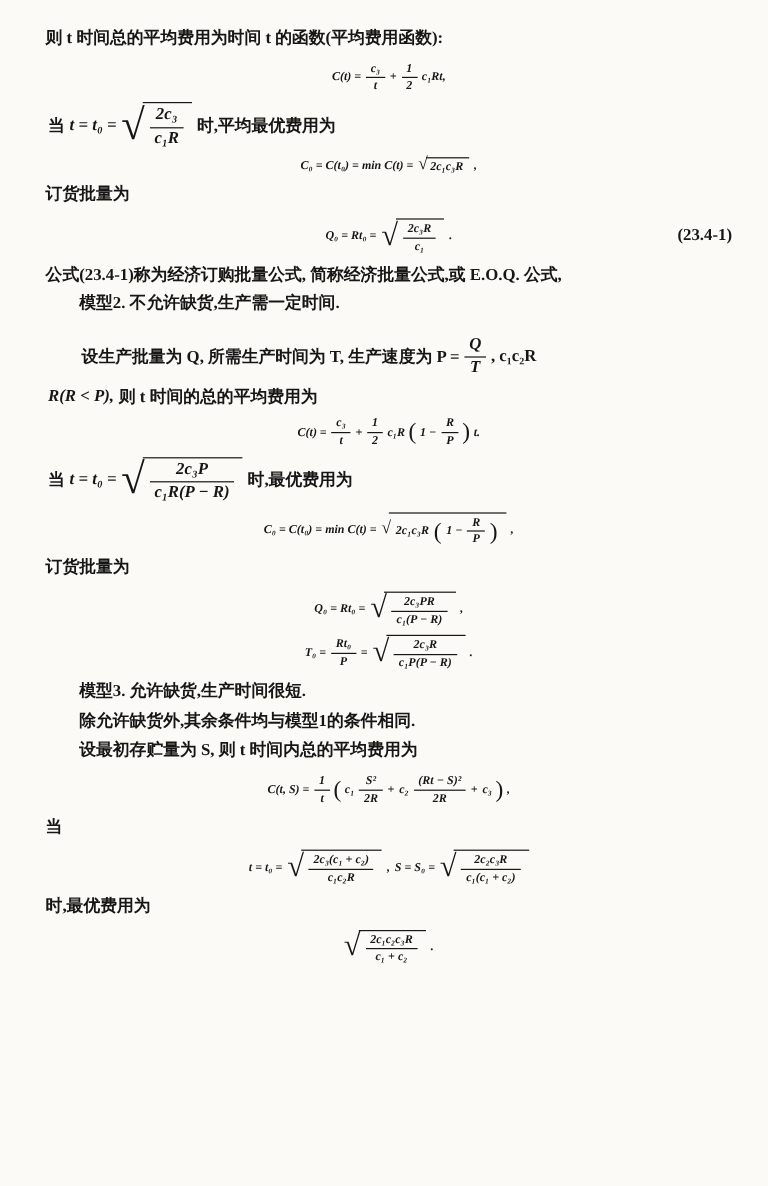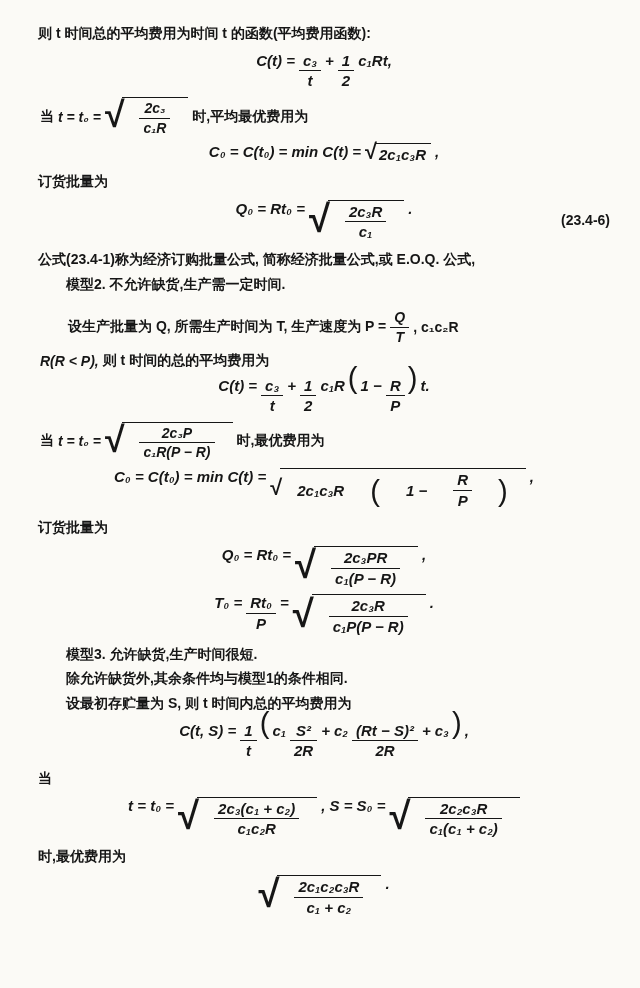--- a/index.html
+++ b/index.html
@@ -5,33 +5,33 @@
   html,body{margin:0;padding:0;}
   body{
     width:640px;height:988px;
     background:#fbfaf6;
     overflow:hidden;
   }
   .page{
     box-sizing:border-box;
     width:640px;height:988px;
     padding:20px 30px 10px 38px;
-    font-family:Liberation Sans, sans-serif;
+    font-family:Liberation Serif, serif;
     font-size:14px;
     font-weight:bold;
     color:#161616;
     position:relative;
   }
   .para{line-height:1.62;margin:2px 0;}
   .ind{text-indent:2em;}
   .m{font-style:italic;}
   
   .eq{
-    display:flex;justify-content:center;align-items:flex-start;
-    font-style:italic;font-size:15px;
+    display:flex;justify-content:center;align-items:center;
+    font-style:italic;font-size:10px;
     margin:7px 0;
   }
   .eq > *{margin:0 2px;}
   
   .line{
     display:flex;align-items:center;
     margin:6px 0;
   }
   .line > *{margin:0 2px;}
   .line .zh{font-style:normal;}
@@ -45,21 +45,21 @@
   .fr .d{display:block;padding:1px 4px 0;}
   
   .sq{display:inline-flex;align-items:center;}
   .sq .rd{font-style:normal;line-height:0.9;margin-right:-2px;font-size:1.45em;transform:translateY(-1px);}
   .sq.tall .rd{font-size:2.55em;line-height:0.8;transform:translateY(-1px);}
   .sq .bd{
     display:inline-flex;align-items:center;
     border-top:1.5px solid #161616;
     padding:2px 5px 0 4px;
   }
-  .sq .bd > *{margin:0 13px;}
+  .sq .bd > *{margin:0 2px;}
   
   .bp{font-size:1.95em;font-style:normal;font-weight:normal;line-height:0;margin:0 1px;transform:translateY(1px);}
   
   .eqwrap{position:relative;}
   .eqno{
     position:absolute;right:0;top:50%;transform:translateY(-50%);
     font-style:normal;font-weight:bold;
   }
 </style>
 </head>
@@ -116,21 +116,21 @@
         <span class="rd">√</span>
         <span class="bd">
           <span class="fr">
             <span class="n">2c₃R</span>
             <span class="d">c₁</span>
           </span>
         </span>
       </span>
       <span>.</span>
     </div>
-    <span class="eqno">(23.4-6)</span>
+    <span class="eqno">(23.4-1)</span>
   </div>
 
   <div class="para">公式(23.4-1)称为经济订购批量公式, 简称经济批量公式,或 E.O.Q. 公式,</div>
 
   <div class="para ind">模型2. 不允许缺货,生产需一定时间.</div>
 
   <div class="line" style="padding-left:2em;margin-top:14px;">
     <span class="zh">设生产批量为 Q, 所需生产时间为 T, 生产速度为 P =</span>
     <span class="fr m">
       <span class="n">Q</span>

